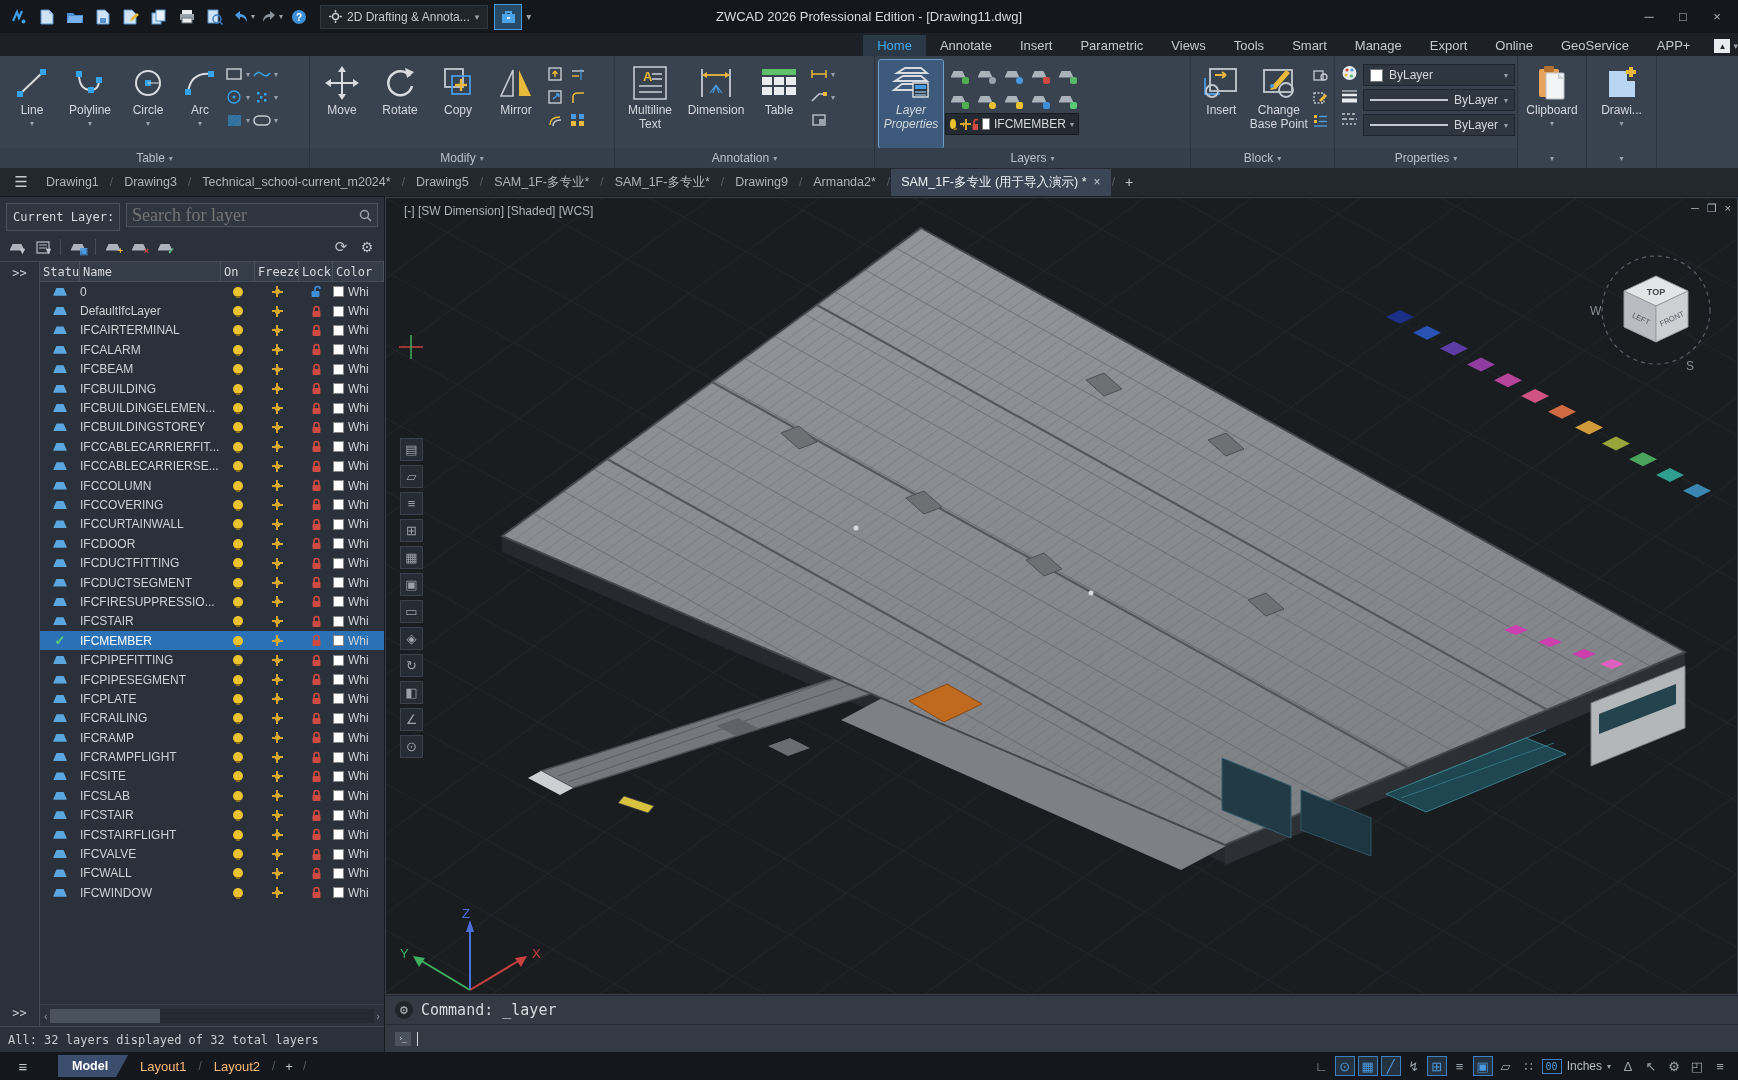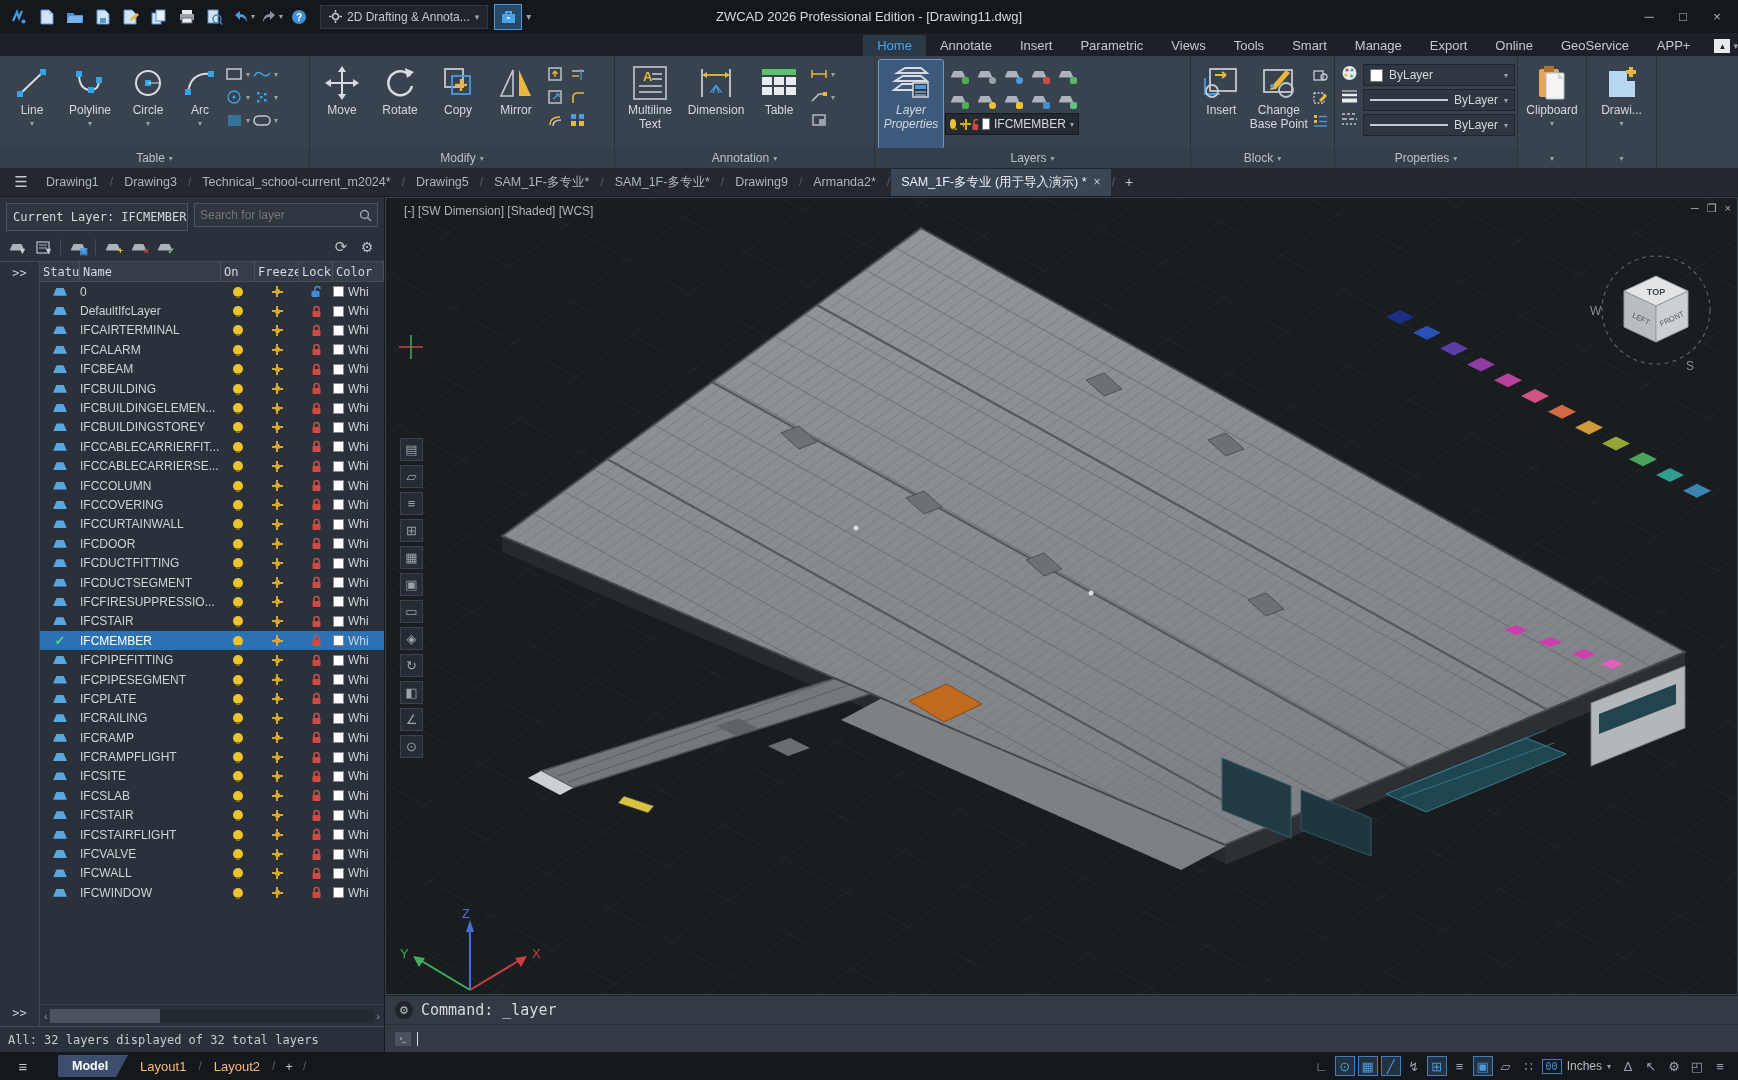--- a/index.html
+++ b/index.html
@@ -74,21 +74,21 @@
   .main { display:flex; height:855px; }
 
   
   .lpanel { width:385px; background:#2b313a; border-right:1px solid #171b20; display:flex; flex-direction:column; }
   .lp-title { height:30px; background:#3a424e; display:flex; align-items:center; padding:0 10px; color:#dde1e5; font-size:13px; }
   .lp-title .sp { flex:1; }
   .lp-tbtn { width:20px; height:20px; display:flex; align-items:center; justify-content:center; color:#b9c0c8; font-size:12px; }
   .lp-cur { display:flex; gap:6px; padding:6px 6px 2px 6px; }
   .curbox { flex:1.25; height:28px; background:#2f363f; border:1px solid #4a525e; display:flex; align-items:center; padding:0 6px; color:#d6dade; font-size:12px; white-space:nowrap; overflow:hidden; }
   .searchbox { flex:1; height:24px; background:#2f363f; border:1px solid #4a525e; display:flex; align-items:center; padding:0 5px; gap:4px; }
-  .searchbox input { flex:1; background:transparent; border:none; outline:none; color:#ffffff; font-family:Liberation Sans, sans-serif; font-size:12px; min-width:0; }
+  .searchbox input { flex:1; background:transparent; border:none; outline:none; color:#ffffff; font-family:Liberation Serif, serif; font-size:18px; min-width:0; }
   .lp-tools { height:28px; display:flex; align-items:center; gap:4px; padding:0 6px; }
   .lpt { width:22px; height:20px; display:flex; align-items:center; justify-content:center; position:relative; }
   .lpt .badge { position:absolute; right:1px; bottom:1px; font-size:9px; font-weight:bold; line-height:1; }
   .lp-sep { width:1px; height:16px; background:#444c56; margin:0 2px; }
   .lp-tools .sp { flex:1; }
   .refresh { color:#b9c0c8; font-size:15px; }
   .gear { color:#b9c0c8; font-size:14px; }
   .lp-body { flex:1; display:flex; border-top:1px solid #444c56; }
   .gutter { width:40px; display:flex; flex-direction:column; justify-content:space-between; align-items:center; padding:4px 0 6px 0; border-right:1px solid #444c56; }
   .chevbtn { color:#c3c9d0; font-size:12px; letter-spacing:0; }

